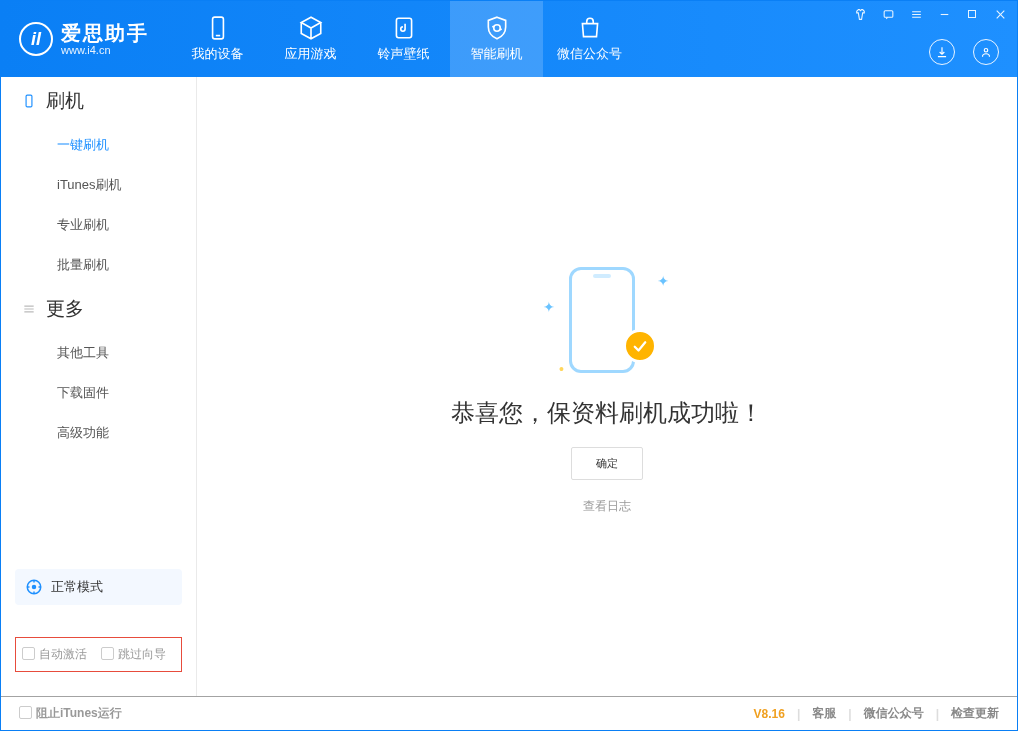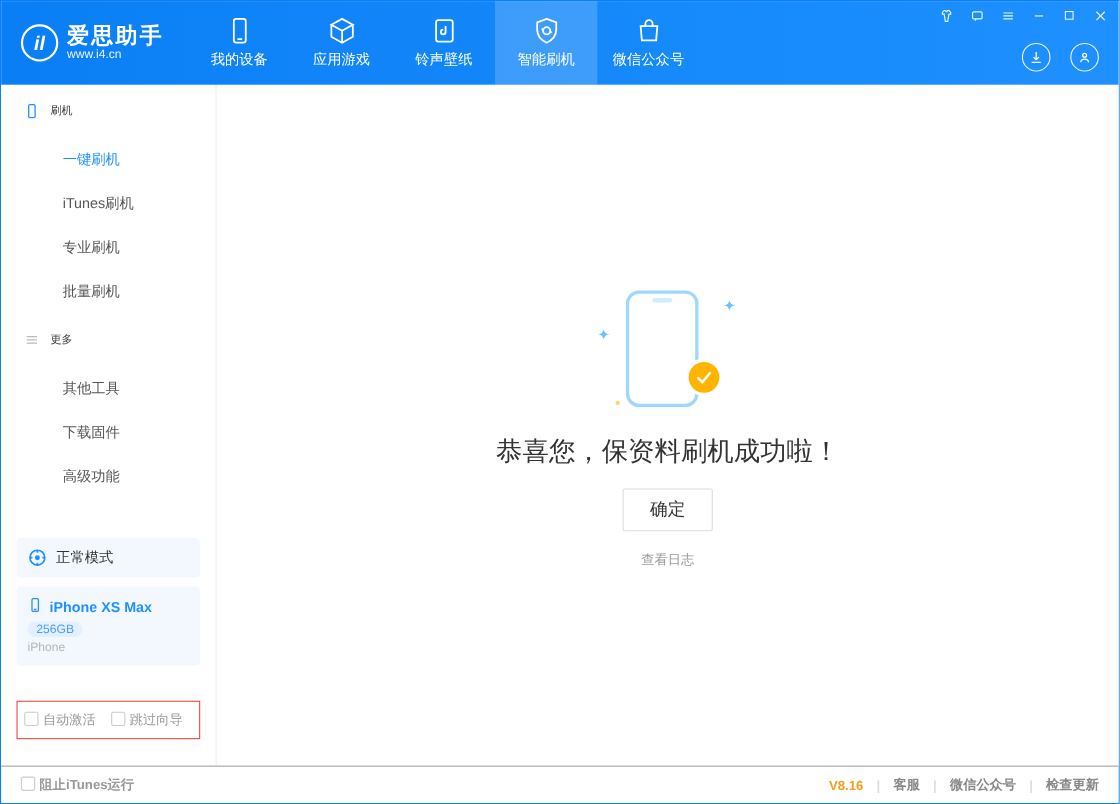--- a/index.html
+++ b/index.html
@@ -20,21 +20,21 @@
   .tab svg, .tab .ticon { width: 26px; height: 26px; }
   
   .win-controls { position: absolute; top: 6px; right: 10px; display: flex; gap: 14px; align-items: center; }
   .win-controls .wc { width: 14px; height: 14px; display:flex; align-items:center; justify-content:center; cursor:pointer; opacity:.9; }
   .header-right-icons { position: absolute; right: 18px; bottom: 12px; display:flex; gap:18px; }
   .hr-icon { width: 26px; height: 26px; border:1.5px solid rgba(255,255,255,.9); border-radius:50%; display:flex;align-items:center;justify-content:center; cursor:pointer;}
   
   
   .body { flex: 1; display: flex; min-height: 0; }
   .sidebar { width: 196px; border-right: 1px solid #eaeaea; display:flex; flex-direction:column; background:#fff;}
-  .sb-section-title { display:flex; align-items:center; gap:10px; height: 48px; padding-left: 20px; font-size: 10px; color:#333; font-weight:500;}
+  .sb-section-title { display:flex; align-items:center; gap:10px; height: 48px; padding-left: 20px; font-size: 19px; color:#333; font-weight:500;}
   .sb-section-title .sicon { width:15px; height:15px; display:inline-flex; align-items:center; justify-content:center;}
   .sb-item { height: 40px; display:flex; align-items:center; padding-left: 56px; font-size:13px; color:#555; cursor:pointer;}
   .sb-item.active { color:#1e90ff; }
   
   .sidebar-spacer { flex:1; }
   .mode-box { margin: 8px 14px; background:#f3f8ff; border-radius:4px; height:36px; display:flex; align-items:center; gap:8px; padding-left:10px; font-size:13px; color:#333;}
   .mode-dot { width:18px; height:18px; border-radius:50%; display:flex;align-items:center;justify-content:center;}
   
   .device-box { margin: 0 14px 8px; background:#f3f8ff; border-radius:4px; padding:10px; display:flex; flex-direction:column; gap:2px;}
   .device-box .dname { font-size:13px; color:#1e90ff; font-weight:600; display:flex; align-items:center; gap:6px;}
@@ -46,21 +46,21 @@
   
   
   .main { flex: 1; display:flex; flex-direction:column; align-items:center; justify-content:center; gap:18px; background:#fff; }
   .illus { position:relative; width:120px; height:120px;}
   .phone { position:absolute; left:22px; top:8px; width:66px; height:106px; border:3px solid #9fd8ff; border-radius:12px; background:#fff;}
   .phone::before{content:"";position:absolute;top:4px;left:50%;transform:translateX(-50%);width:18px;height:4px;background:#d0ecff;border-radius:3px;}
   .check-badge{position:absolute;right:10px;bottom:16px;width:34px;height:34px;border-radius:50%;background:#ffb400;display:flex;align-items:center;justify-content:center;border:3px solid #fff;}
   .sparkle{position:absolute;font-size:14px;color:#6ac3ff;}
   .sparkle.s1{left:-4px;top:40px;} .sparkle.s2{right:-2px;top:14px;} .sparkle.s3{left:12px;bottom:2px;color:#ffd65c;}
   .success-text { font-size:24px; color:#333; font-weight:500;}
-  .ok-btn { border:1px solid #ddd; background:#fff; padding:8px 24px; font-size:16px; border-radius:2px; cursor:pointer; color:#333;}
+  .ok-btn { border:1px solid #ddd; background:#fff; padding:8px 24px; font-size:11px; border-radius:2px; cursor:pointer; color:#333;}
   .log-link { font-size:12px; color:#999; cursor:pointer;}
   
   
   .footer { height:34px; border-top:1px solid #a3a3a3; display:flex; align-items:center; padding:0 18px; font-size:12px; color:#999; gap:8px;font-weight:bold;}
   .footer .fsep{color:#ddd; margin:0 6px;}
   .footer .fright{margin-left:auto; display:flex; align-items:center; gap:6px;}
   .footer a{color:#888; text-decoration:none; cursor:pointer;}
 </style>
 </head>
 <body>
@@ -195,31 +195,20 @@
         <span class="mode-dot">
             <svg width="18" height="18" viewBox="0 0 24 24">
               <circle cx="12" cy="12" r="9" fill="none" stroke="#1e90ff" stroke-width="2"></circle>
               <circle cx="12" cy="12" r="3" fill="#1e90ff"></circle>
               <path d="M12 3v3M12 18v3M3 12h3M18 12h3" stroke="#1e90ff" stroke-width="2"></path>
             </svg>
           </span>
         <span>正常模式</span>
       </div>
 
-      <div class="device-box">
-        <div class="dname">
-          <span><svg width="14" height="14" viewBox="0 0 24 24" fill="none" stroke="#1e90ff" stroke-width="2">
-                <rect x="7" y="2" width="10" height="20" rx="2"></rect>
-                <line x1="10" y1="19" x2="14" y2="19"></line>
-              </svg></span>
-          <span>iPhone XS Max</span>
-        </div>
-        <span class="dbadge">256GB</span>
-        <span class="dtype">iPhone</span>
-      </div>
 
       <div class="checkbox-row">
         <label><span class="cb"></span><span>自动激活</span></label>
         <label><span class="cb"></span><span>跳过向导</span></label>
       </div>
     </div>
 
     <div class="main">
       <div class="illus">
         <span class="sparkle s1">✦</span>

